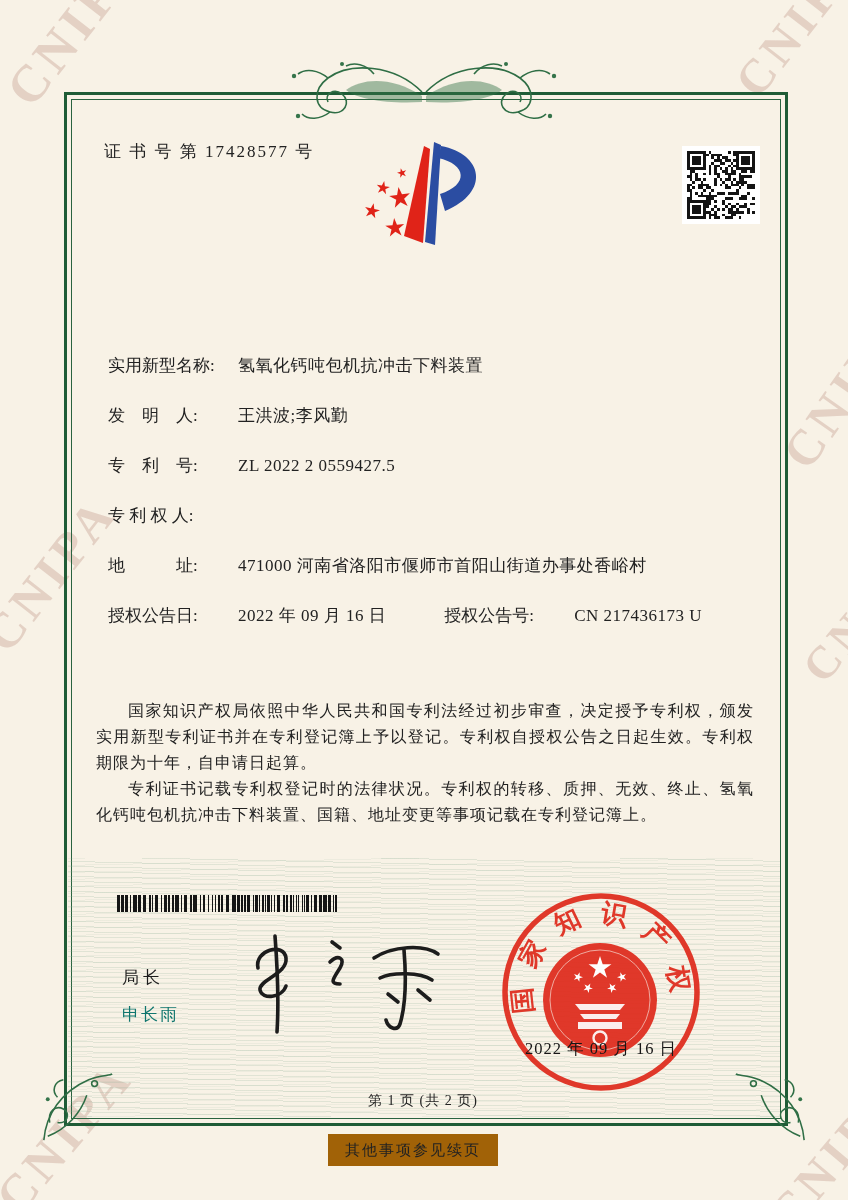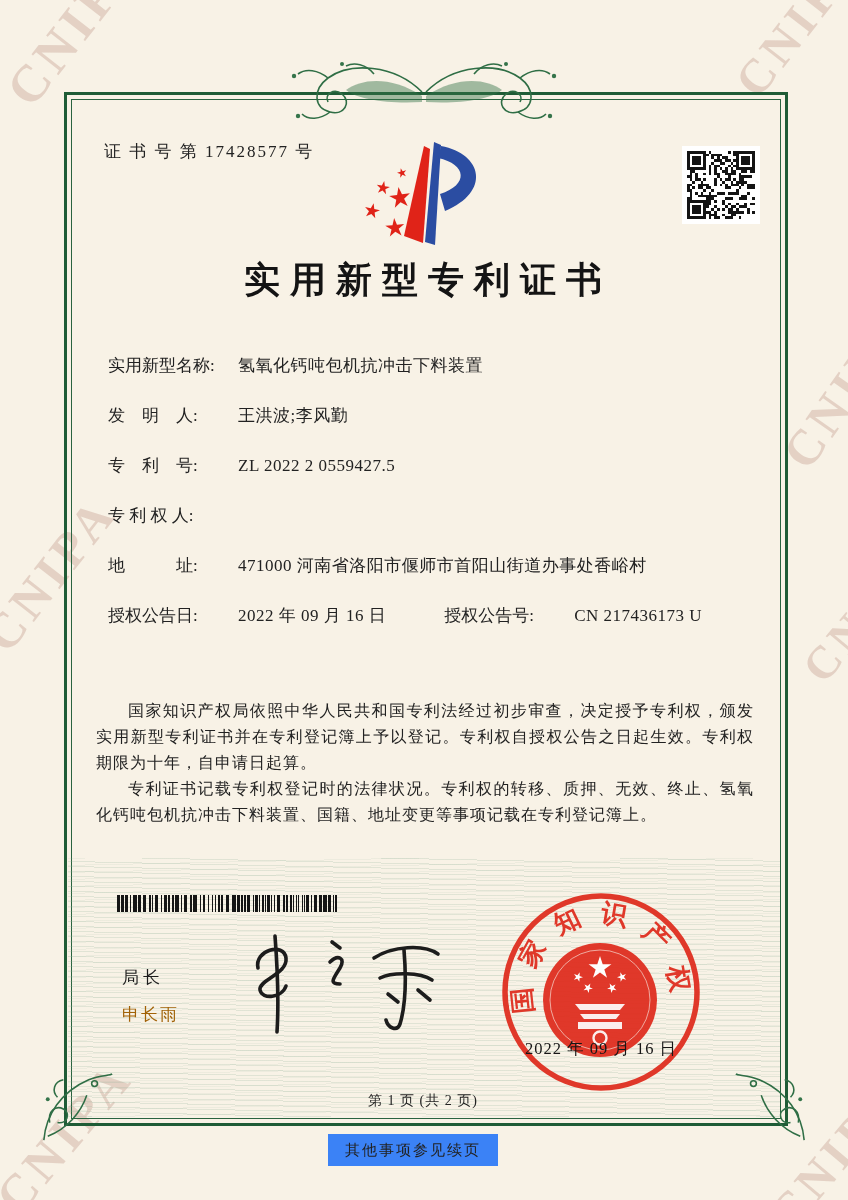--- a/index.html
+++ b/index.html
@@ -36,31 +36,31 @@
   .field-label2{margin-left:58px;}
 
   .body-text{position:absolute;left:96px;top:698px;width:658px;font-size:16px;line-height:26px;
              color:#222;letter-spacing:1px;text-align:justify;z-index:4;}
   .body-text p{margin:0;text-indent:2em;}
 
   .barcode{position:absolute;left:117px;top:895px;width:220px;height:17px;display:flex;z-index:4;}
   .barcode span{height:100%;display:block;}
 
   .official-title{position:absolute;left:122px;top:966px;font-size:17px;letter-spacing:4px;color:#1c1c1c;z-index:4;}
-  .official-name{position:absolute;left:122px;top:1003px;font-size:17px;letter-spacing:2px;color:#a16207;z-index:4;}
+  .official-name{position:absolute;left:122px;top:1003px;font-size:17px;letter-spacing:2px;color:#0f766e;z-index:4;}
   .signature{position:absolute;left:228px;top:928px;width:230px;height:110px;z-index:4;}
 
   .seal{position:absolute;left:499px;top:886px;width:204px;height:212px;z-index:5;opacity:.93;}
   .seal-date{position:absolute;left:501px;top:1038px;width:200px;text-align:center;font-size:16.5px;
              letter-spacing:1px;color:#161616;z-index:6;}
 
   .page-number{position:absolute;left:64px;top:1092px;width:718px;text-align:center;font-size:14px;
                letter-spacing:1px;color:#222;z-index:6;}
 
-  .footer-note{position:absolute;left:328px;top:1134px;width:170px;height:32px;background:#3b82f6;
+  .footer-note{position:absolute;left:328px;top:1134px;width:170px;height:32px;background:#a16207;
                text-align:center;line-height:32px;font-size:15px;letter-spacing:2px;color:#222;z-index:4;}
 </style>
 </head>
 <body>
 
 <div class="page">
 
   <div class="wm" style="left:-18px;top:-4px;transform:rotate(-52deg);font-size:52px;">CNIPA</div>
   <div class="wm" style="left:712px;top:-6px;transform:rotate(-52deg);font-size:48px;">CNIPA</div>
   <div class="wm" style="left:756px;top:360px;transform:rotate(-55deg);font-size:50px;">CNIPA</div>
@@ -427,21 +427,20 @@
         <rect x="8" y="24" width="1" height="1"></rect>
         <rect x="10" y="24" width="1" height="1"></rect>
         <rect x="11" y="24" width="1" height="1"></rect>
         <rect x="14" y="24" width="1" height="1"></rect>
         <rect x="15" y="24" width="1" height="1"></rect>
         <rect x="16" y="24" width="1" height="1"></rect>
         <rect x="19" y="24" width="1" height="1"></rect>
       </svg>
   </div>
 
-  <div class="title">实用新型专利证书</div>
 
   <div class="fields">
     <div class="field-row">
       <span class="field-label">实用新型名称:</span>
       <span class="field-value">氢氧化钙吨包机抗冲击下料装置</span>
     </div>
     <div class="field-row">
       <span class="field-label">发　明　人:</span>
       <span class="field-value">王洪波;李风勤</span>
     </div>

